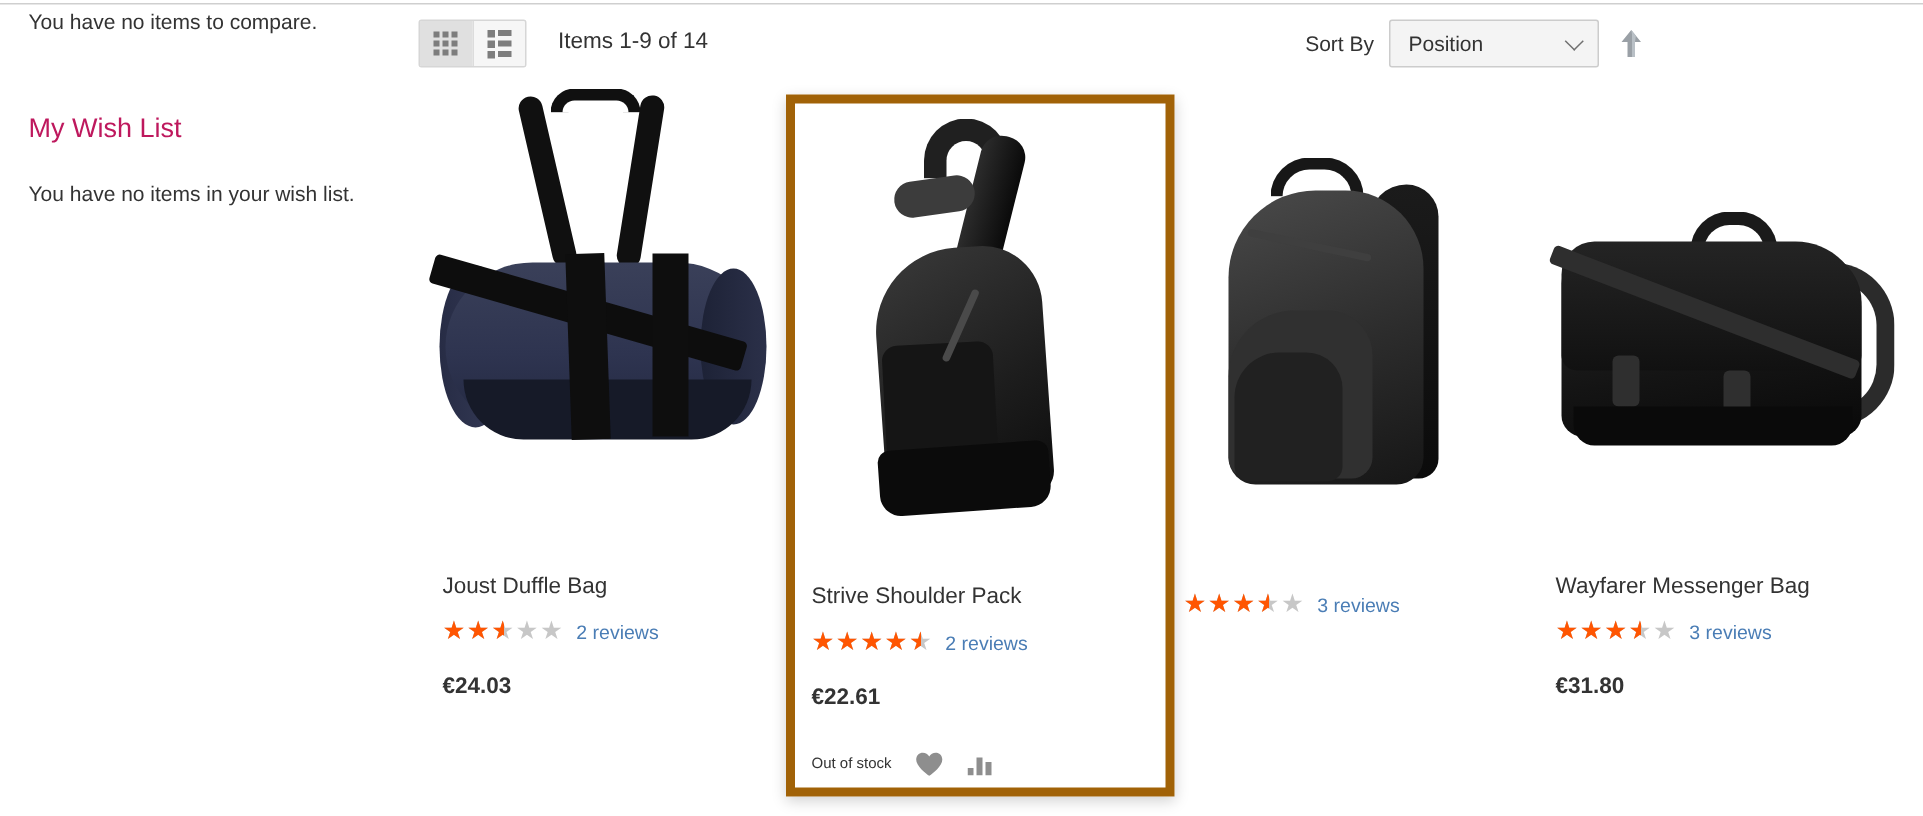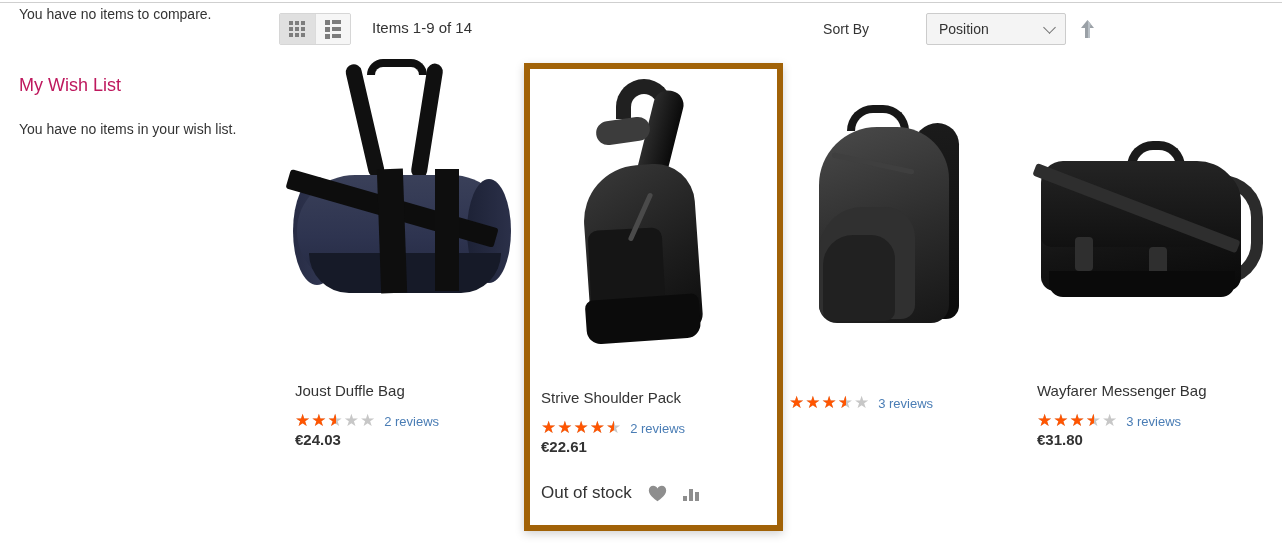--- a/index.html
+++ b/index.html
@@ -79,21 +79,20 @@
   .sorter-select {
     position: relative;
     width: 140px; height: 32px;
     border: 1px solid #cccccc;
     border-radius: 2px;
     background: #f4f4f4;
     display: flex; align-items: center;
     padding-left: 12px;
     font-size: 14px; color: #333;
     cursor: pointer;
-    margin-left: 47px;
   }
   .sorter-select .chev {
     position: absolute; right: 11px; top: 50%;
     width: 9px; height: 9px;
     margin-top: -6px;
     border-right: 1.6px solid #707070;
     border-bottom: 1.6px solid #707070;
     transform: rotate(45deg);
   }
   .sorter-dir {
@@ -157,28 +156,28 @@
   }
   .stars .bg { color: #c7c7c7; }
   .stars .fg {
     position: absolute; left: 0; top: 0;
     color: #ff5501; overflow: hidden;
   }
   .reviews-link {
     font-size: 13px; color: #4a7db5; cursor: pointer;
   }
   .price {
-    margin-top: 2px;
+    margin-top: 20px;
     font-size: 15px; font-weight: bold; color: #333;
   }
   .stock-row {
     margin-top: 28px;
     display: flex; align-items: center; gap: 16px;
   }
-  .stock-text { font-size: 17px; color: #333; }
+  .stock-text { font-size: 10px; color: #333; }
   .icon-btn { cursor: pointer; display: inline-flex; align-items: center; }
 
   
   .bag { position: absolute; }
 
   
   .duffle-body {
     left: 18px; top: 118px; width: 212px; height: 112px;
     background: linear-gradient(180deg, #3a4059 0%, #2e3450 55%, #232840 100%);
     border-radius: 58px/56px;

